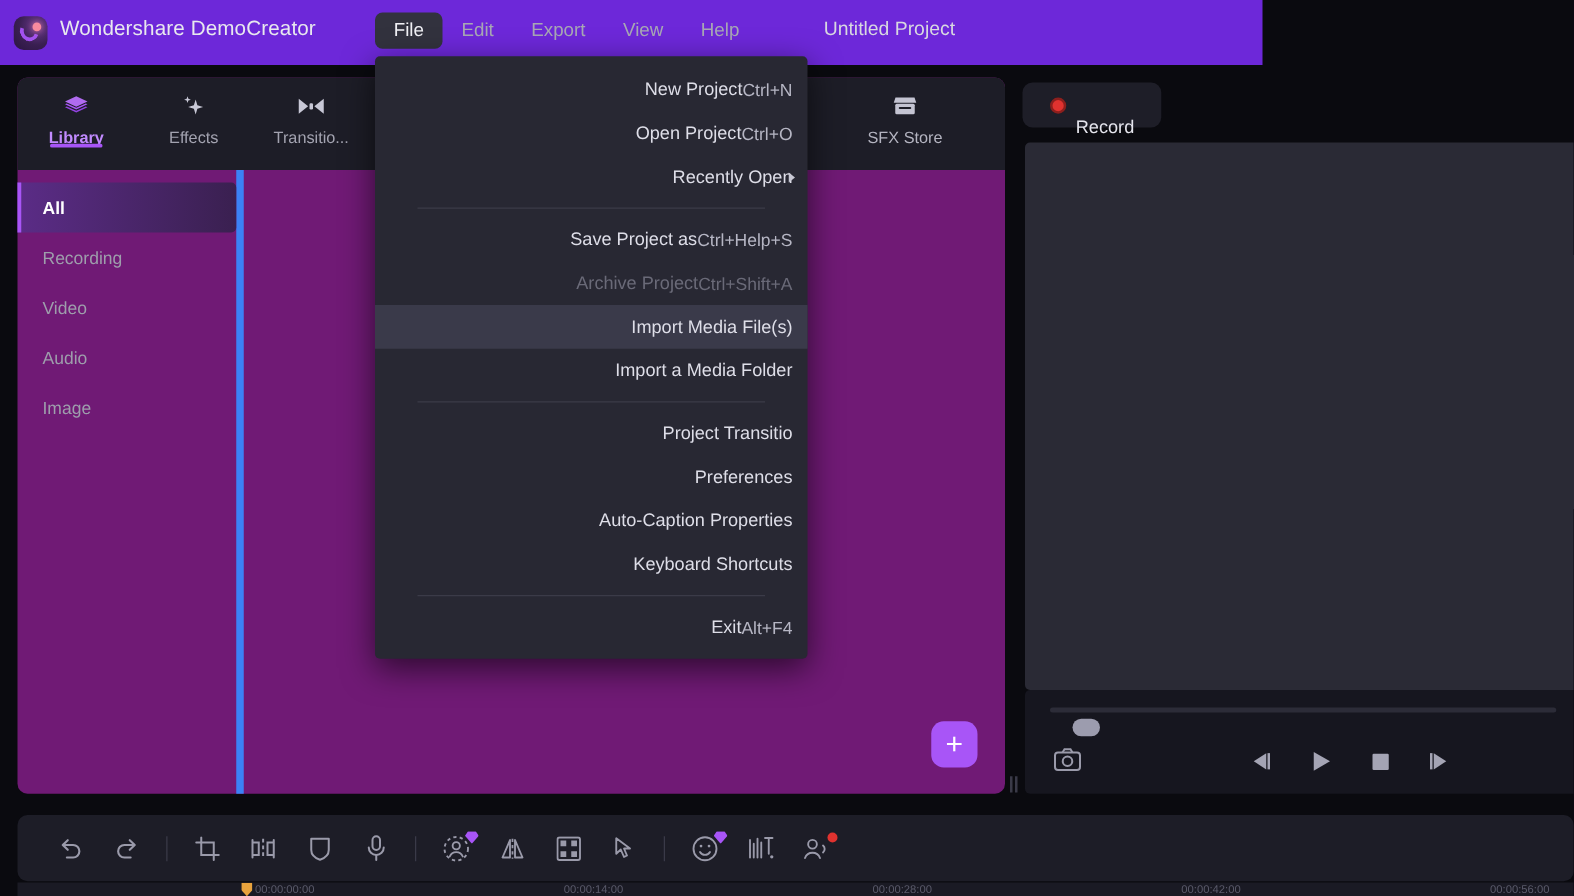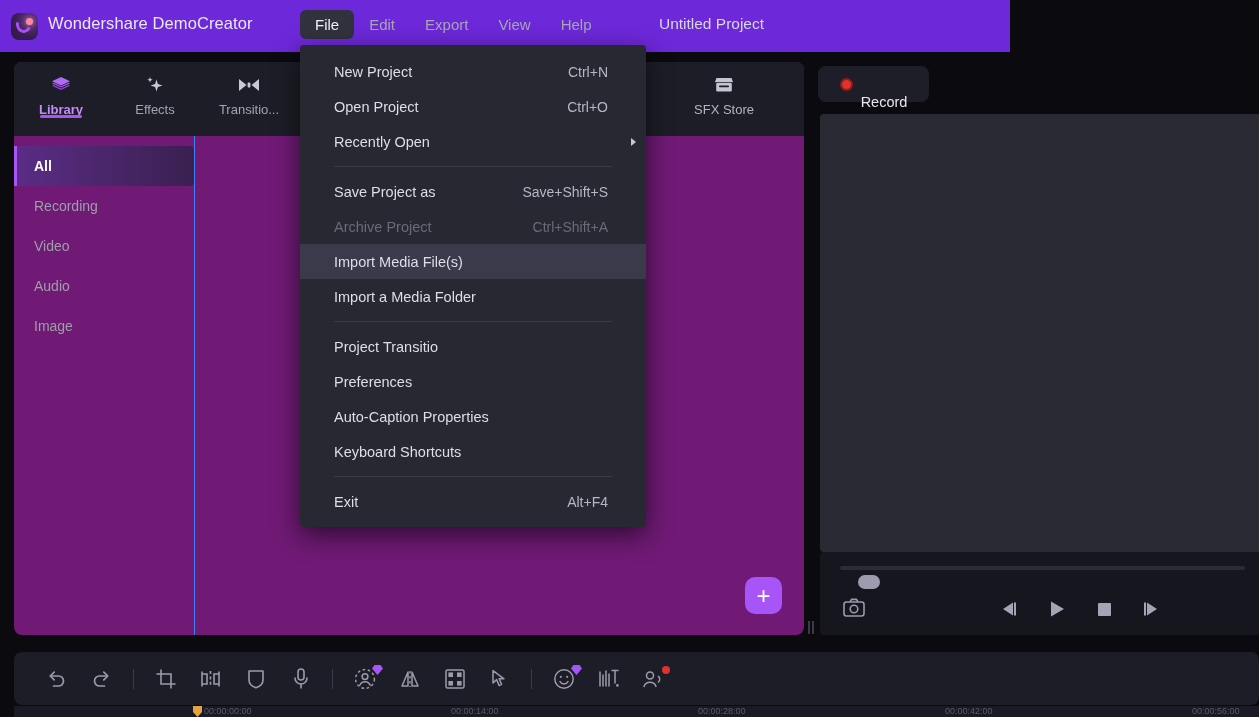--- a/index.html
+++ b/index.html
@@ -72,21 +72,21 @@
     background: #a855f7; border-radius: 2px;
   }
   .sfx-tab {
     position: absolute; left: 660px; top: 0; width: 100px; height: 74px;
     padding-top: 12px; text-align: center;
   }
   .sfx-tab .lbl { margin-top: 6px; font-size: 13px; color: #b4b4c0; }
 
   .cat-list {
     position: absolute; left: 0; top: 74px; width: 181px; height: 499px;
-    border-right: 1px solid #3b82f6;
+    border-right: 6px solid #3b82f6;
   }
   .cat-item {
     position: relative; height: 40px; display: flex; align-items: center;
     padding-left: 20px; font-size: 14px; color: #9e9eac; cursor: default;
   }
   .cat-item.active {
     color: #ffffff; font-weight: bold;
     background: linear-gradient(90deg, #5b2c87 0%, #3a2050 100%);
     border-radius: 0 4px 4px 0;
   }
@@ -149,21 +149,21 @@
 
   
   .dropdown {
     position: absolute; left: 300px; top: 45px; width: 346px;
     background: #282833; border-radius: 4px; padding: 9px 0 8px;
     box-shadow: 0 8px 26px rgba(0,0,0,.6);
     z-index: 50;
   }
   .mrow {
     position: relative; height: 35px; display: flex; align-items: center;
-    padding: 0 38px 0 34px; cursor: default;
+    padding: 0 12px 0 34px; cursor: default; text-align: right;
   }
   .mrow .label { font-size: 14.5px; color: #dedee8; flex: 1; }
   .mrow .accel { font-size: 14px; color: #b6b6c4; }
   .mrow.disabled .label, .mrow.disabled .accel { color: #6a6a78; }
   .mrow.highlight { background: #3a3a4a; }
   .mrow .arrow {
     position: absolute; right: 10px; top: 50%; transform: translateY(-50%);
     width: 0; height: 0; border-left: 5px solid #c8c8d4;
     border-top: 4px solid transparent; border-bottom: 4px solid transparent;
   }
@@ -368,21 +368,21 @@
     </div>
     <div class="mrow">
       <span class="label">Recently Open</span>
       <span class="arrow"></span>
     </div>
 
     <div class="msep"></div>
 
     <div class="mrow">
       <span class="label">Save Project as</span>
-      <span class="accel">Save+Shift+S</span>
+      <span class="accel">Ctrl+Help+S</span>
     </div>
     <div class="mrow disabled">
       <span class="label">Archive Project</span>
       <span class="accel">Ctrl+Shift+A</span>
     </div>
     <div class="mrow highlight">
       <span class="label">Import Media File(s)</span>
       <span class="accel"></span>
     </div>
     <div class="mrow">

